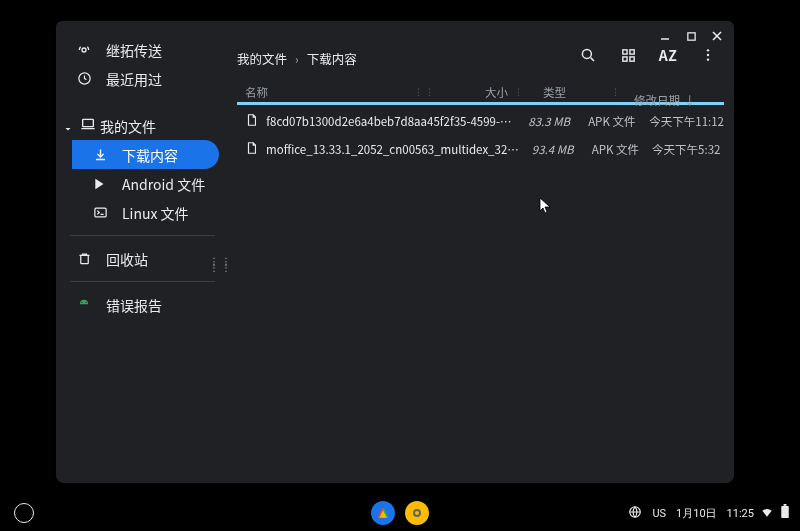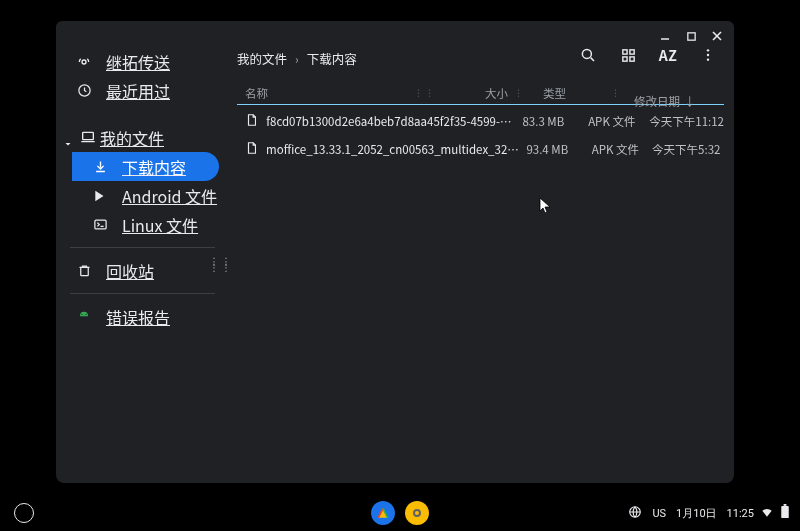--- a/index.html
+++ b/index.html
@@ -12,21 +12,21 @@
     box-shadow: 0 0 0 1px #000; overflow: hidden;
   }
   .titlebar {
     position: absolute; top: 0; right: 0; height: 30px; display: flex; align-items: center; gap: 12px; padding-right: 10px;
   }
   .titlebar .ctl { width: 14px; height: 14px; display:flex; align-items:center; justify-content:center; color:#e8eaed; cursor:pointer;}
   .titlebar svg { stroke: #e8eaed; }
 
   .body { position: absolute; top: 0; left:0; right:0; bottom:0; display:flex; }
   .sidebar {
-    width: 173px; padding-top: 26px; font-size: 16px; color:#e8eaed;text-decoration:underline;
+    width: 173px; padding-top: 14px; font-size: 14px; color:#e8eaed;
   }
   .sb-row {
     display:flex; align-items:center; height: 29px; padding-left: 20px; gap: 14px; cursor:pointer;
   }
   .sb-row .ic { width:16px; height:16px; display:flex; align-items:center; justify-content:center; flex:0 0 16px;}
   .sb-row .lbl { white-space:nowrap; }
   .sb-group { display:flex; align-items:center; height:29px; padding-left:6px; gap:4px;}
   .sb-group .caret { width:14px; height:14px;}
   .sb-children { padding-left: 16px; }
   .sb-children .sb-row { padding-left: 20px; }
@@ -49,33 +49,33 @@
     position:absolute; left:8px; top:28px; display:flex; align-items:center; font-size:12.5px; gap:8px; color:#e8eaed;
   }
   .crumbs .sep { color:#9aa0a6; font-size:12px;}
   .toolbar {
     position:absolute; right:16px; top:24px; display:flex; align-items:center; gap:20px;
   }
   .toolbar .tb { width:20px; height:20px; display:flex; align-items:center; justify-content:center; cursor:pointer; color:#e8eaed;}
   .az { font-size:14px; font-weight:700; letter-spacing:0.5px;}
   .hdr {
     position:absolute; left:8px; right:10px; top:60px; height:24px; display:flex; align-items:center;
-    font-size:11.5px; color:#9aa0a6; border-bottom:1px solid #7dd3fc;
+    font-size:11.5px; color:#9aa0a6; border-bottom:3px solid #7dd3fc;
   }
   .col-name { flex:1 1 auto; padding-left:8px; display:flex; align-items:center; gap:4px;}
   .col-size { width:72px; text-align:right; padding-right:6px;}
   .col-type { width:80px; padding-left:12px;}
   .col-date { width:96px; padding-left:6px; display:flex; align-items:center; gap:4px;margin-top:16px;}
   .rows { position:absolute; left:8px; right:10px; top:86px; }
   .frow {
     height:28px; display:flex; align-items:center; font-size:11.5px; color:#e8eaed;
   }
   .frow .fname { flex:1 1 auto; padding-left:8px; display:flex; align-items:center; gap:10px; overflow:hidden;}
   .frow .fname span { white-space:nowrap; overflow:hidden; text-overflow:ellipsis; }
-  .frow .fsize { width:72px; text-align:center; padding-right:6px; color:#bdc1c6;}
+  .frow .fsize { width:72px; text-align:right; padding-right:6px; color:#bdc1c6;font-style:italic;}
   .frow .ftype { width:80px; padding-left:12px; color:#bdc1c6;}
   .frow .fdate { width:96px; padding-left:6px; color:#bdc1c6; white-space:nowrap;}
   .col-drag { color:#5f6368; font-size:9px; letter-spacing:2px; line-height:4px; padding-right:6px;}
 
   .cursor {
     position:absolute; left:310px; top:175px; width:12px; height:18px; pointer-events:none;
   }
 
   
   .shelf {

